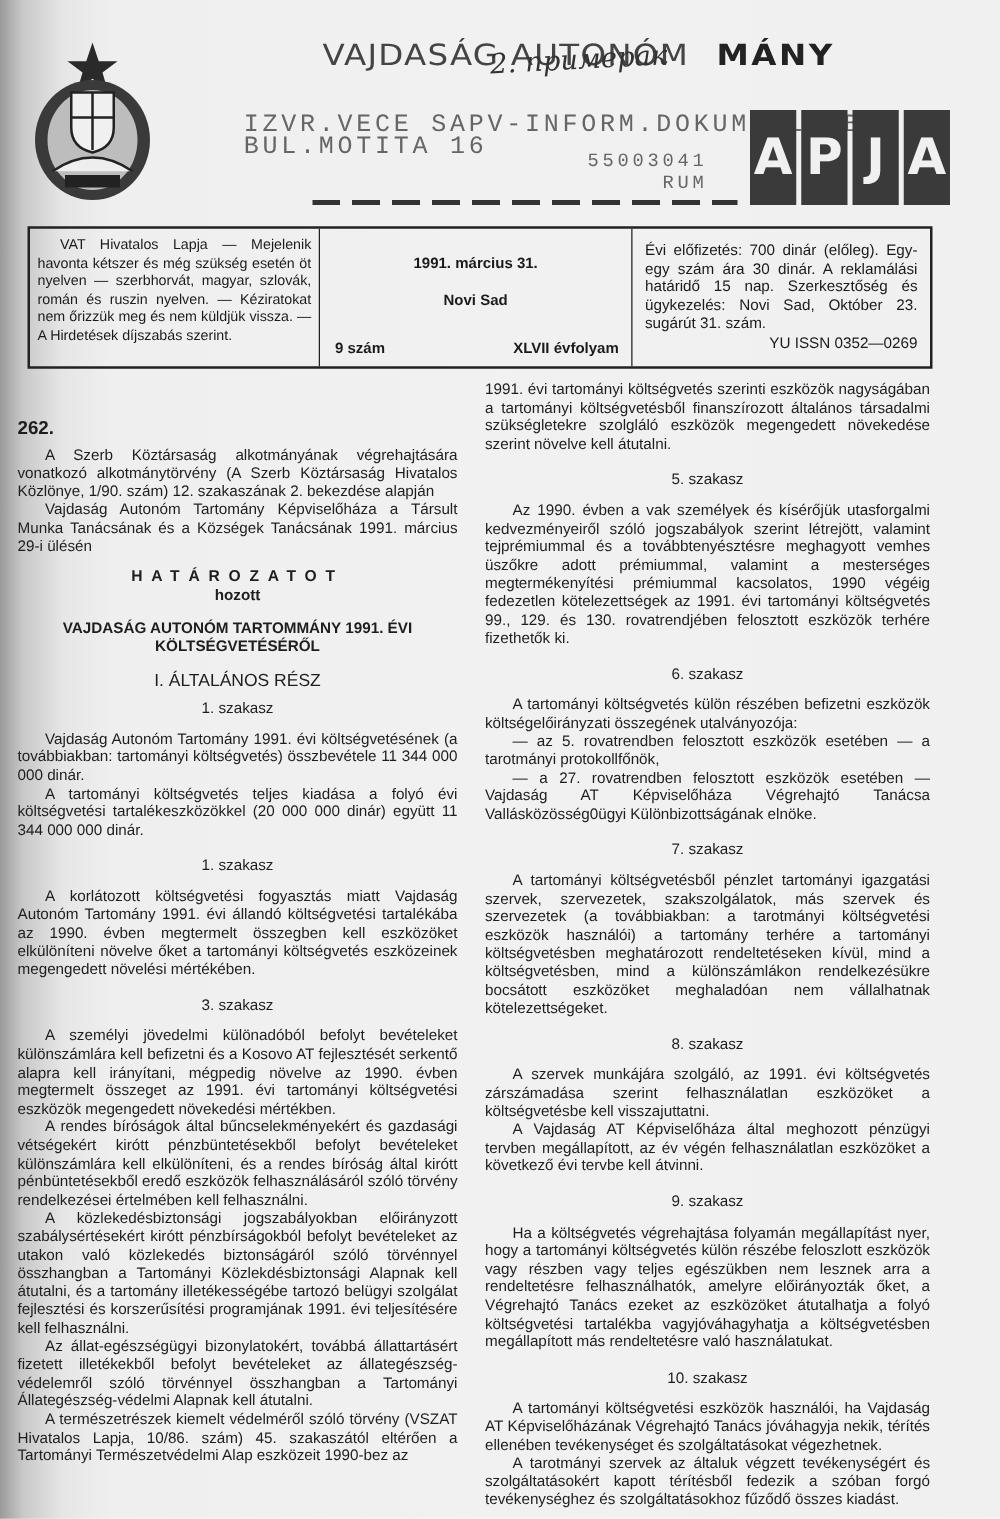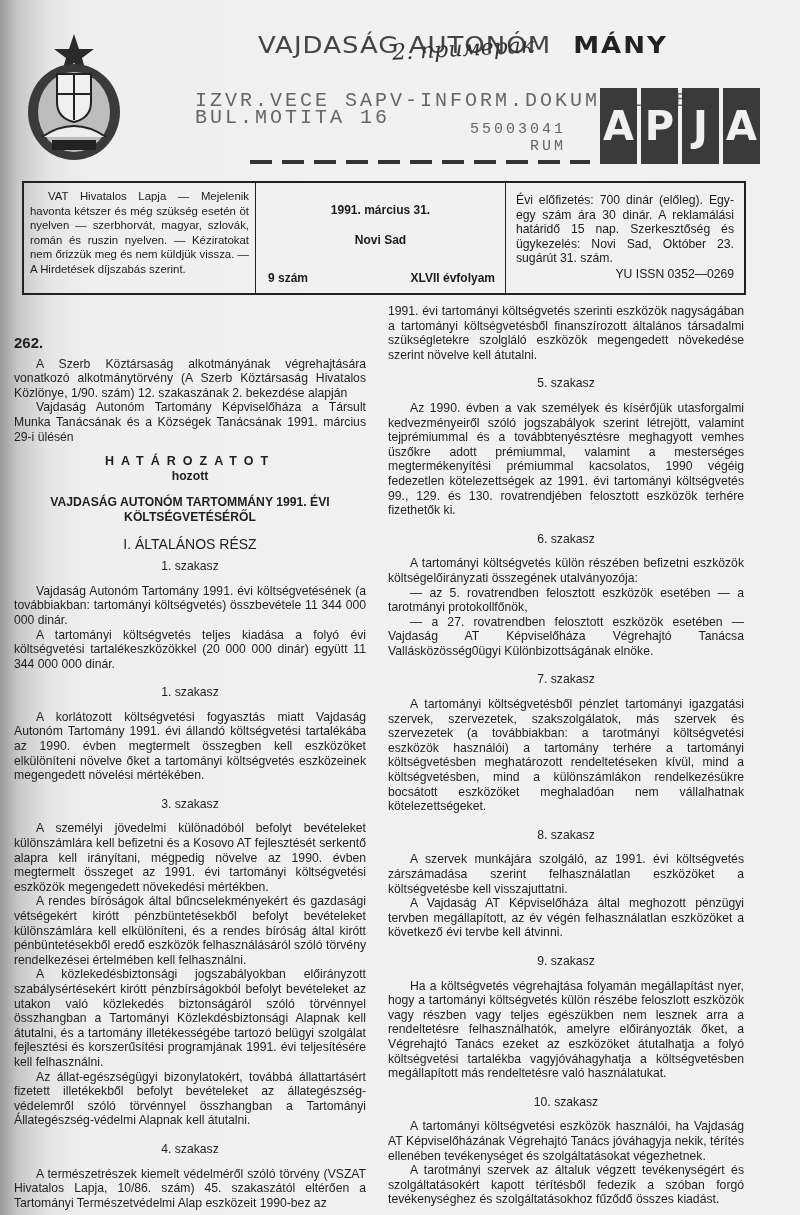--- a/index.html
+++ b/index.html
@@ -105,21 +105,20 @@
 
   <div class="heading">1. szakasz</div>
   <p>A korlátozott költségvetési fogyasztás miatt Vajdaság Autonóm Tartomány 1991. évi állandó költségvetési tartalékába az 1990. évben megtermelt összegben kell eszközöket elkülöníteni növelve őket a tartományi költségvetés eszközeinek megengedett növelési mértékében.</p>
 
   <div class="heading">3. szakasz</div>
   <p>A személyi jövedelmi különadóból befolyt bevételeket különszámlára kell befizetni és a Kosovo AT fejlesztését serkentő alapra kell irányítani, mégpedig növelve az 1990. évben megtermelt összeget az 1991. évi tartományi költségvetési eszközök megengedett növekedési mértékben.</p>
   <p>A rendes bíróságok által bűncselekményekért és gazdasági vétségekért kirótt pénzbüntetésekből befolyt bevételeket különszámlára kell elkülöníteni, és a rendes bíróság által kirótt pénbüntetésekből eredő eszközök felhasználásáról szóló törvény rendelkezései értelmében kell felhasználni.</p>
   <p>A közlekedésbiztonsági jogszabályokban előirányzott szabálysértésekért kirótt pénzbírságokból befolyt bevételeket az utakon való közlekedés biztonságáról szóló törvénnyel összhangban a Tartományi Közlekdésbiztonsági Alapnak kell átutalni, és a tartomány illetékességébe tartozó belügyi szolgálat fejlesztési és korszerűsítési programjának 1991. évi teljesítésére kell felhasználni.</p>
   <p>Az állat-egészségügyi bizonylatokért, továbbá állattartásért fizetett illetékekből befolyt bevételeket az állategészség-védelemről szóló törvénnyel összhangban a Tartományi Állategészség-védelmi Alapnak kell átutalni.</p>
 
-  <div class="heading">4. szakasz</div>
   <p>A természetrészek kiemelt védelméről szóló törvény (VSZAT Hivatalos Lapja, 10/86. szám) 45. szakaszától eltérően a Tartományi Természetvédelmi Alap eszközeit 1990-bez az</p>
 </div>
 
 <div class="col right">
   <p class="noindent">1991. évi tartományi költségvetés szerinti eszközök nagyságában a tartományi költségvetésből finanszírozott általános társadalmi szükségletekre szolgláló eszközök megengedett növekedése szerint növelve kell átutalni.</p>
 
   <div class="heading">5. szakasz</div>
   <p>Az 1990. évben a vak személyek és kísérőjük utasforgalmi kedvezményeiről szóló jogszabályok szerint létrejött, valamint tejprémiummal és a továbbtenyésztésre meghagyott vemhes üszőkre adott prémiummal, valamint a mesterséges megtermékenyítési prémiummal kacsolatos, 1990 végéig fedezetlen kötelezettségek az 1991. évi tartományi költségvetés 99., 129. és 130. rovatrendjében felosztott eszközök terhére fizethetők ki.</p>
 
   <div class="heading">6. szakasz</div>

